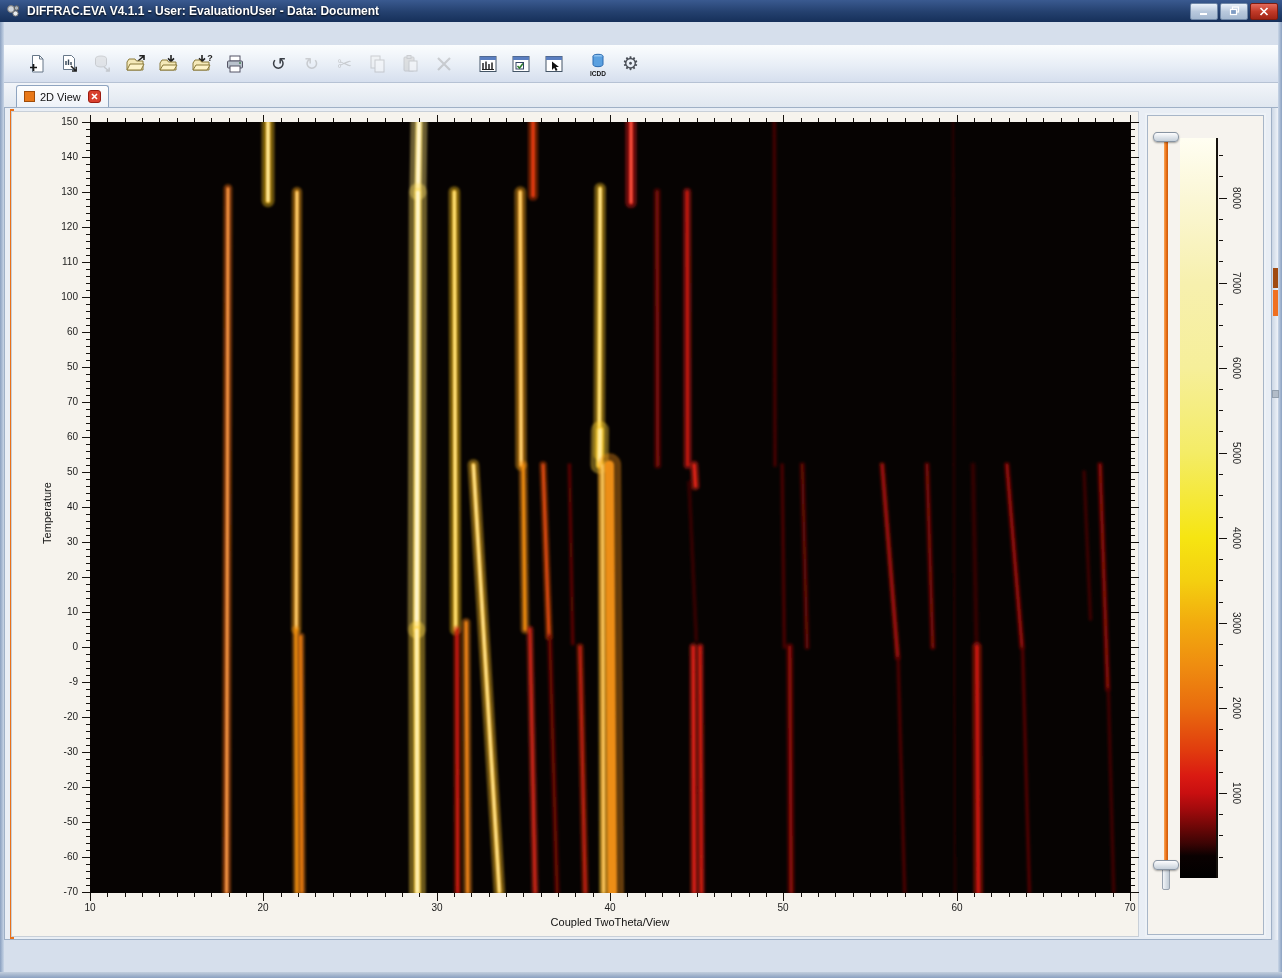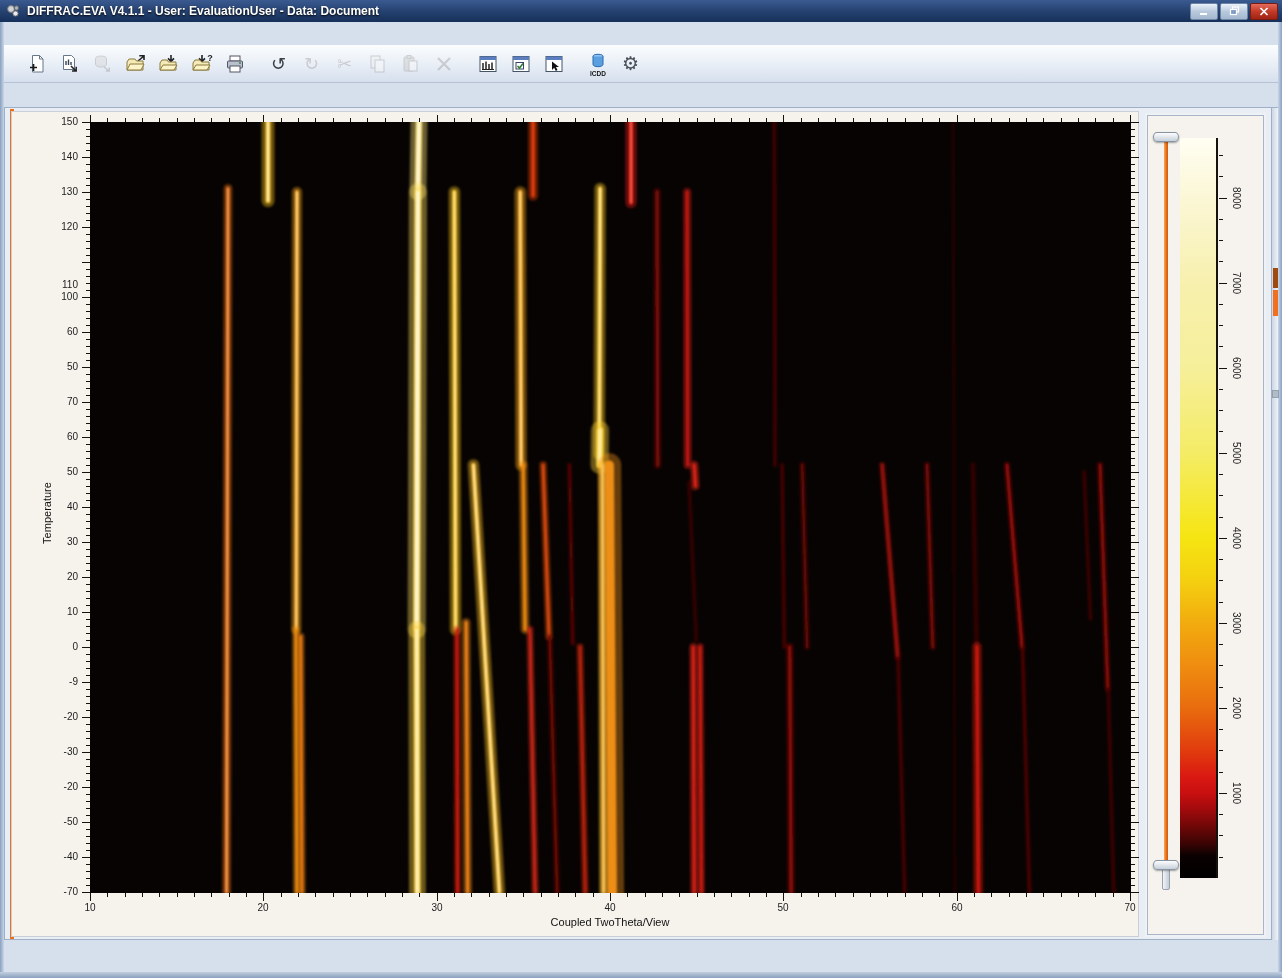--- a/index.html
+++ b/index.html
@@ -278,20 +278,32 @@
           </svg>
         </span>
       </button>
       <button class="tbtn">
         <span class="ticon">
           <span class="glyph" style="color:#4a4f57;font-size:19px">⚙</span>
         </span>
       </button>
     </div>
 
+  <div class="tabbar">
+    <div class="tab">
+      <span class="tab-sq"></span>
+      <span>2D View</span>
+      <span class="tab-close">
+        <svg width="13" height="13" viewBox="0 0 13 13">
+            <rect x="0.5" y="0.5" width="12" height="12" rx="2.5" fill="#d8402e" stroke="#9c1c10"></rect>
+            <path d="M4 4l5 5M9 4L4 9" stroke="#fff" stroke-width="1.6"></path>
+          </svg>
+      </span>
+    </div>
+  </div>
 
   <div class="content">
     <div class="accent"></div>
     <div class="plot-panel"></div>
     <div class="cb-panel"></div>
     <div class="dock-strip">
       <div class="dock-mark1"></div>
       <div class="dock-mark2"></div>
       <div class="dock-handle"></div>
     </div>
@@ -455,21 +467,21 @@
       <div class="tickmark" style="left: 86px; top: 234px; width: 4px; height: 1px;"></div>
       <div class="tickmark" style="left: 1131px; top: 234px; width: 4px; height: 1px;"></div>
       <div class="tickmark" style="left: 86px; top: 241px; width: 4px; height: 1px;"></div>
       <div class="tickmark" style="left: 1131px; top: 241px; width: 4px; height: 1px;"></div>
       <div class="tickmark" style="left: 86px; top: 248px; width: 4px; height: 1px;"></div>
       <div class="tickmark" style="left: 1131px; top: 248px; width: 4px; height: 1px;"></div>
       <div class="tickmark" style="left: 86px; top: 255px; width: 4px; height: 1px;"></div>
       <div class="tickmark" style="left: 1131px; top: 255px; width: 4px; height: 1px;"></div>
       <div class="tickmark" style="left: 82px; top: 262px; width: 8px; height: 1px;"></div>
       <div class="tickmark" style="left: 1131px; top: 262px; width: 8px; height: 1px;"></div>
-      <div class="y-tick-label" style="left: 46px; top: 256px; margin-top: 23px;">110</div>
+      <div class="y-tick-label" style="left: 46px; top: 256px;">110</div>
       <div class="tickmark" style="left: 86px; top: 269px; width: 4px; height: 1px;"></div>
       <div class="tickmark" style="left: 1131px; top: 269px; width: 4px; height: 1px;"></div>
       <div class="tickmark" style="left: 86px; top: 276px; width: 4px; height: 1px;"></div>
       <div class="tickmark" style="left: 1131px; top: 276px; width: 4px; height: 1px;"></div>
       <div class="tickmark" style="left: 86px; top: 283px; width: 4px; height: 1px;"></div>
       <div class="tickmark" style="left: 1131px; top: 283px; width: 4px; height: 1px;"></div>
       <div class="tickmark" style="left: 86px; top: 290px; width: 4px; height: 1px;"></div>
       <div class="tickmark" style="left: 1131px; top: 290px; width: 4px; height: 1px;"></div>
       <div class="tickmark" style="left: 82px; top: 297px; width: 8px; height: 1px;"></div>
       <div class="tickmark" style="left: 1131px; top: 297px; width: 8px; height: 1px;"></div>
@@ -642,21 +654,21 @@
       <div class="tickmark" style="left: 86px; top: 829px; width: 4px; height: 1px;"></div>
       <div class="tickmark" style="left: 1131px; top: 829px; width: 4px; height: 1px;"></div>
       <div class="tickmark" style="left: 86px; top: 836px; width: 4px; height: 1px;"></div>
       <div class="tickmark" style="left: 1131px; top: 836px; width: 4px; height: 1px;"></div>
       <div class="tickmark" style="left: 86px; top: 843px; width: 4px; height: 1px;"></div>
       <div class="tickmark" style="left: 1131px; top: 843px; width: 4px; height: 1px;"></div>
       <div class="tickmark" style="left: 86px; top: 850px; width: 4px; height: 1px;"></div>
       <div class="tickmark" style="left: 1131px; top: 850px; width: 4px; height: 1px;"></div>
       <div class="tickmark" style="left: 82px; top: 857px; width: 8px; height: 1px;"></div>
       <div class="tickmark" style="left: 1131px; top: 857px; width: 8px; height: 1px;"></div>
-      <div class="y-tick-label" style="left: 46px; top: 851px;">-40</div>
+      <div class="y-tick-label" style="left: 46px; top: 851px;">-60</div>
       <div class="tickmark" style="left: 86px; top: 864px; width: 4px; height: 1px;"></div>
       <div class="tickmark" style="left: 1131px; top: 864px; width: 4px; height: 1px;"></div>
       <div class="tickmark" style="left: 86px; top: 871px; width: 4px; height: 1px;"></div>
       <div class="tickmark" style="left: 1131px; top: 871px; width: 4px; height: 1px;"></div>
       <div class="tickmark" style="left: 86px; top: 878px; width: 4px; height: 1px;"></div>
       <div class="tickmark" style="left: 1131px; top: 878px; width: 4px; height: 1px;"></div>
       <div class="tickmark" style="left: 86px; top: 885px; width: 4px; height: 1px;"></div>
       <div class="tickmark" style="left: 1131px; top: 885px; width: 4px; height: 1px;"></div>
       <div class="tickmark" style="left: 82px; top: 892px; width: 8px; height: 1px;"></div>
       <div class="tickmark" style="left: 1131px; top: 892px; width: 8px; height: 1px;"></div>

